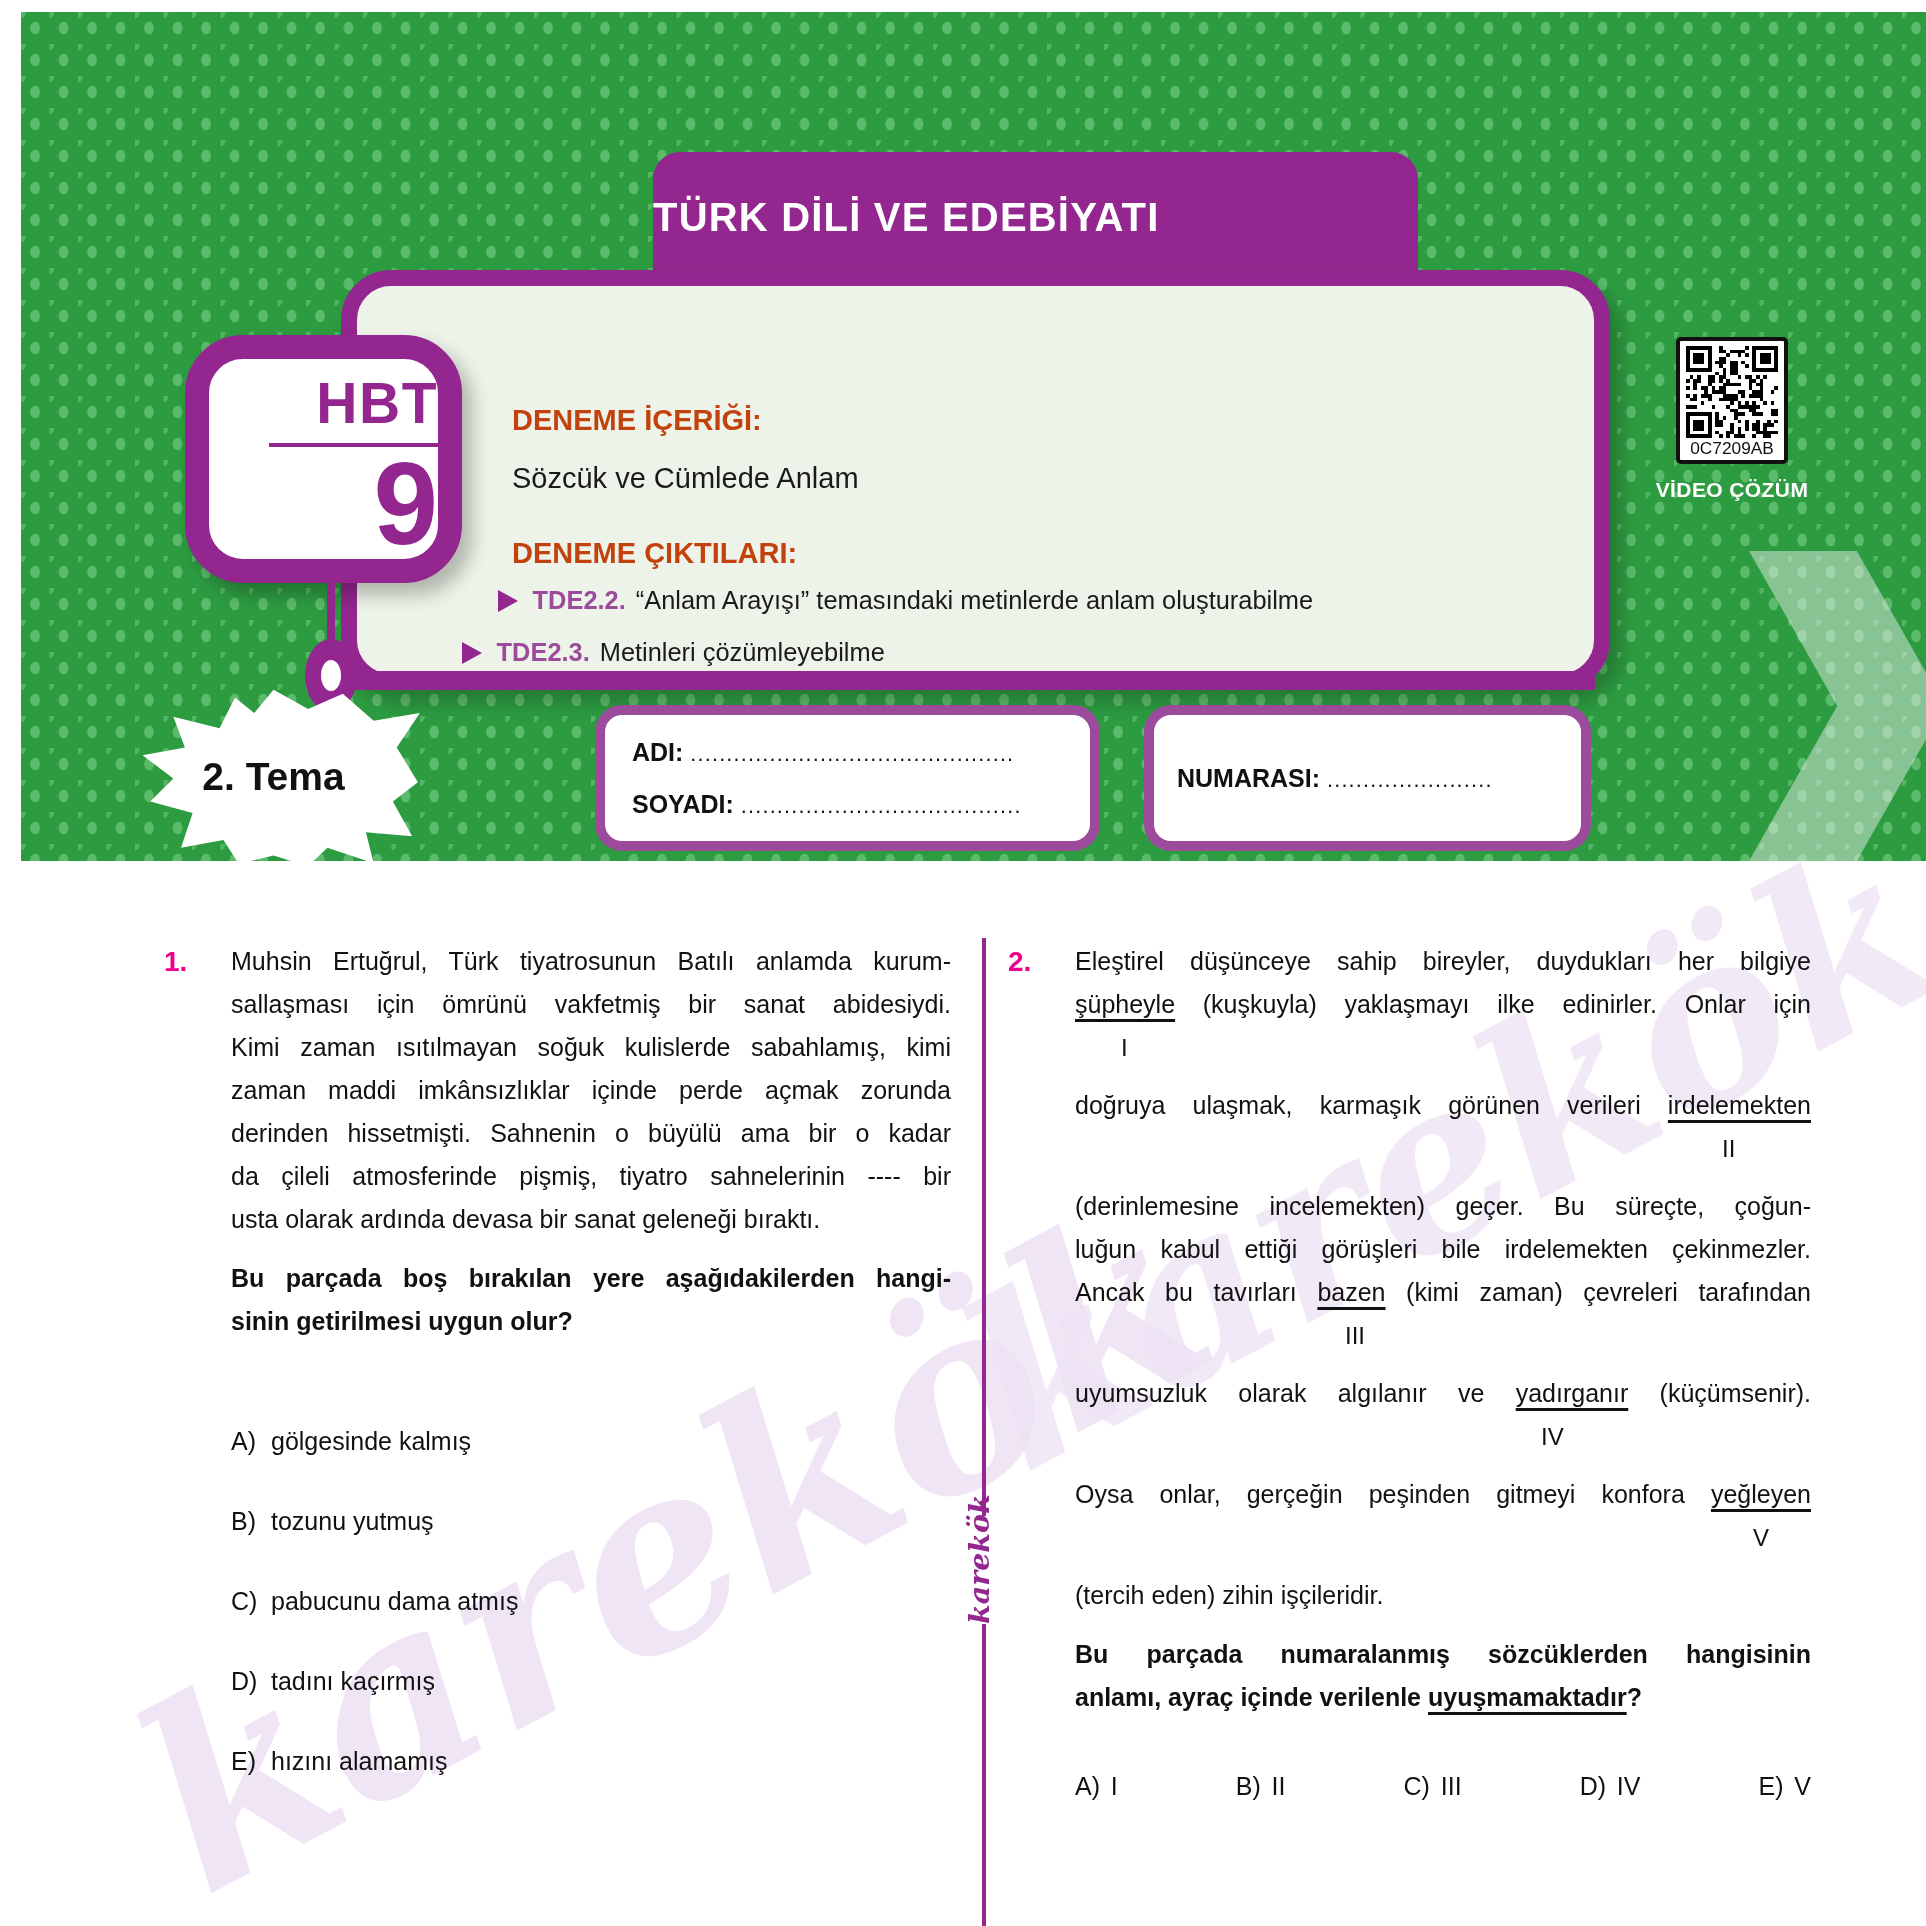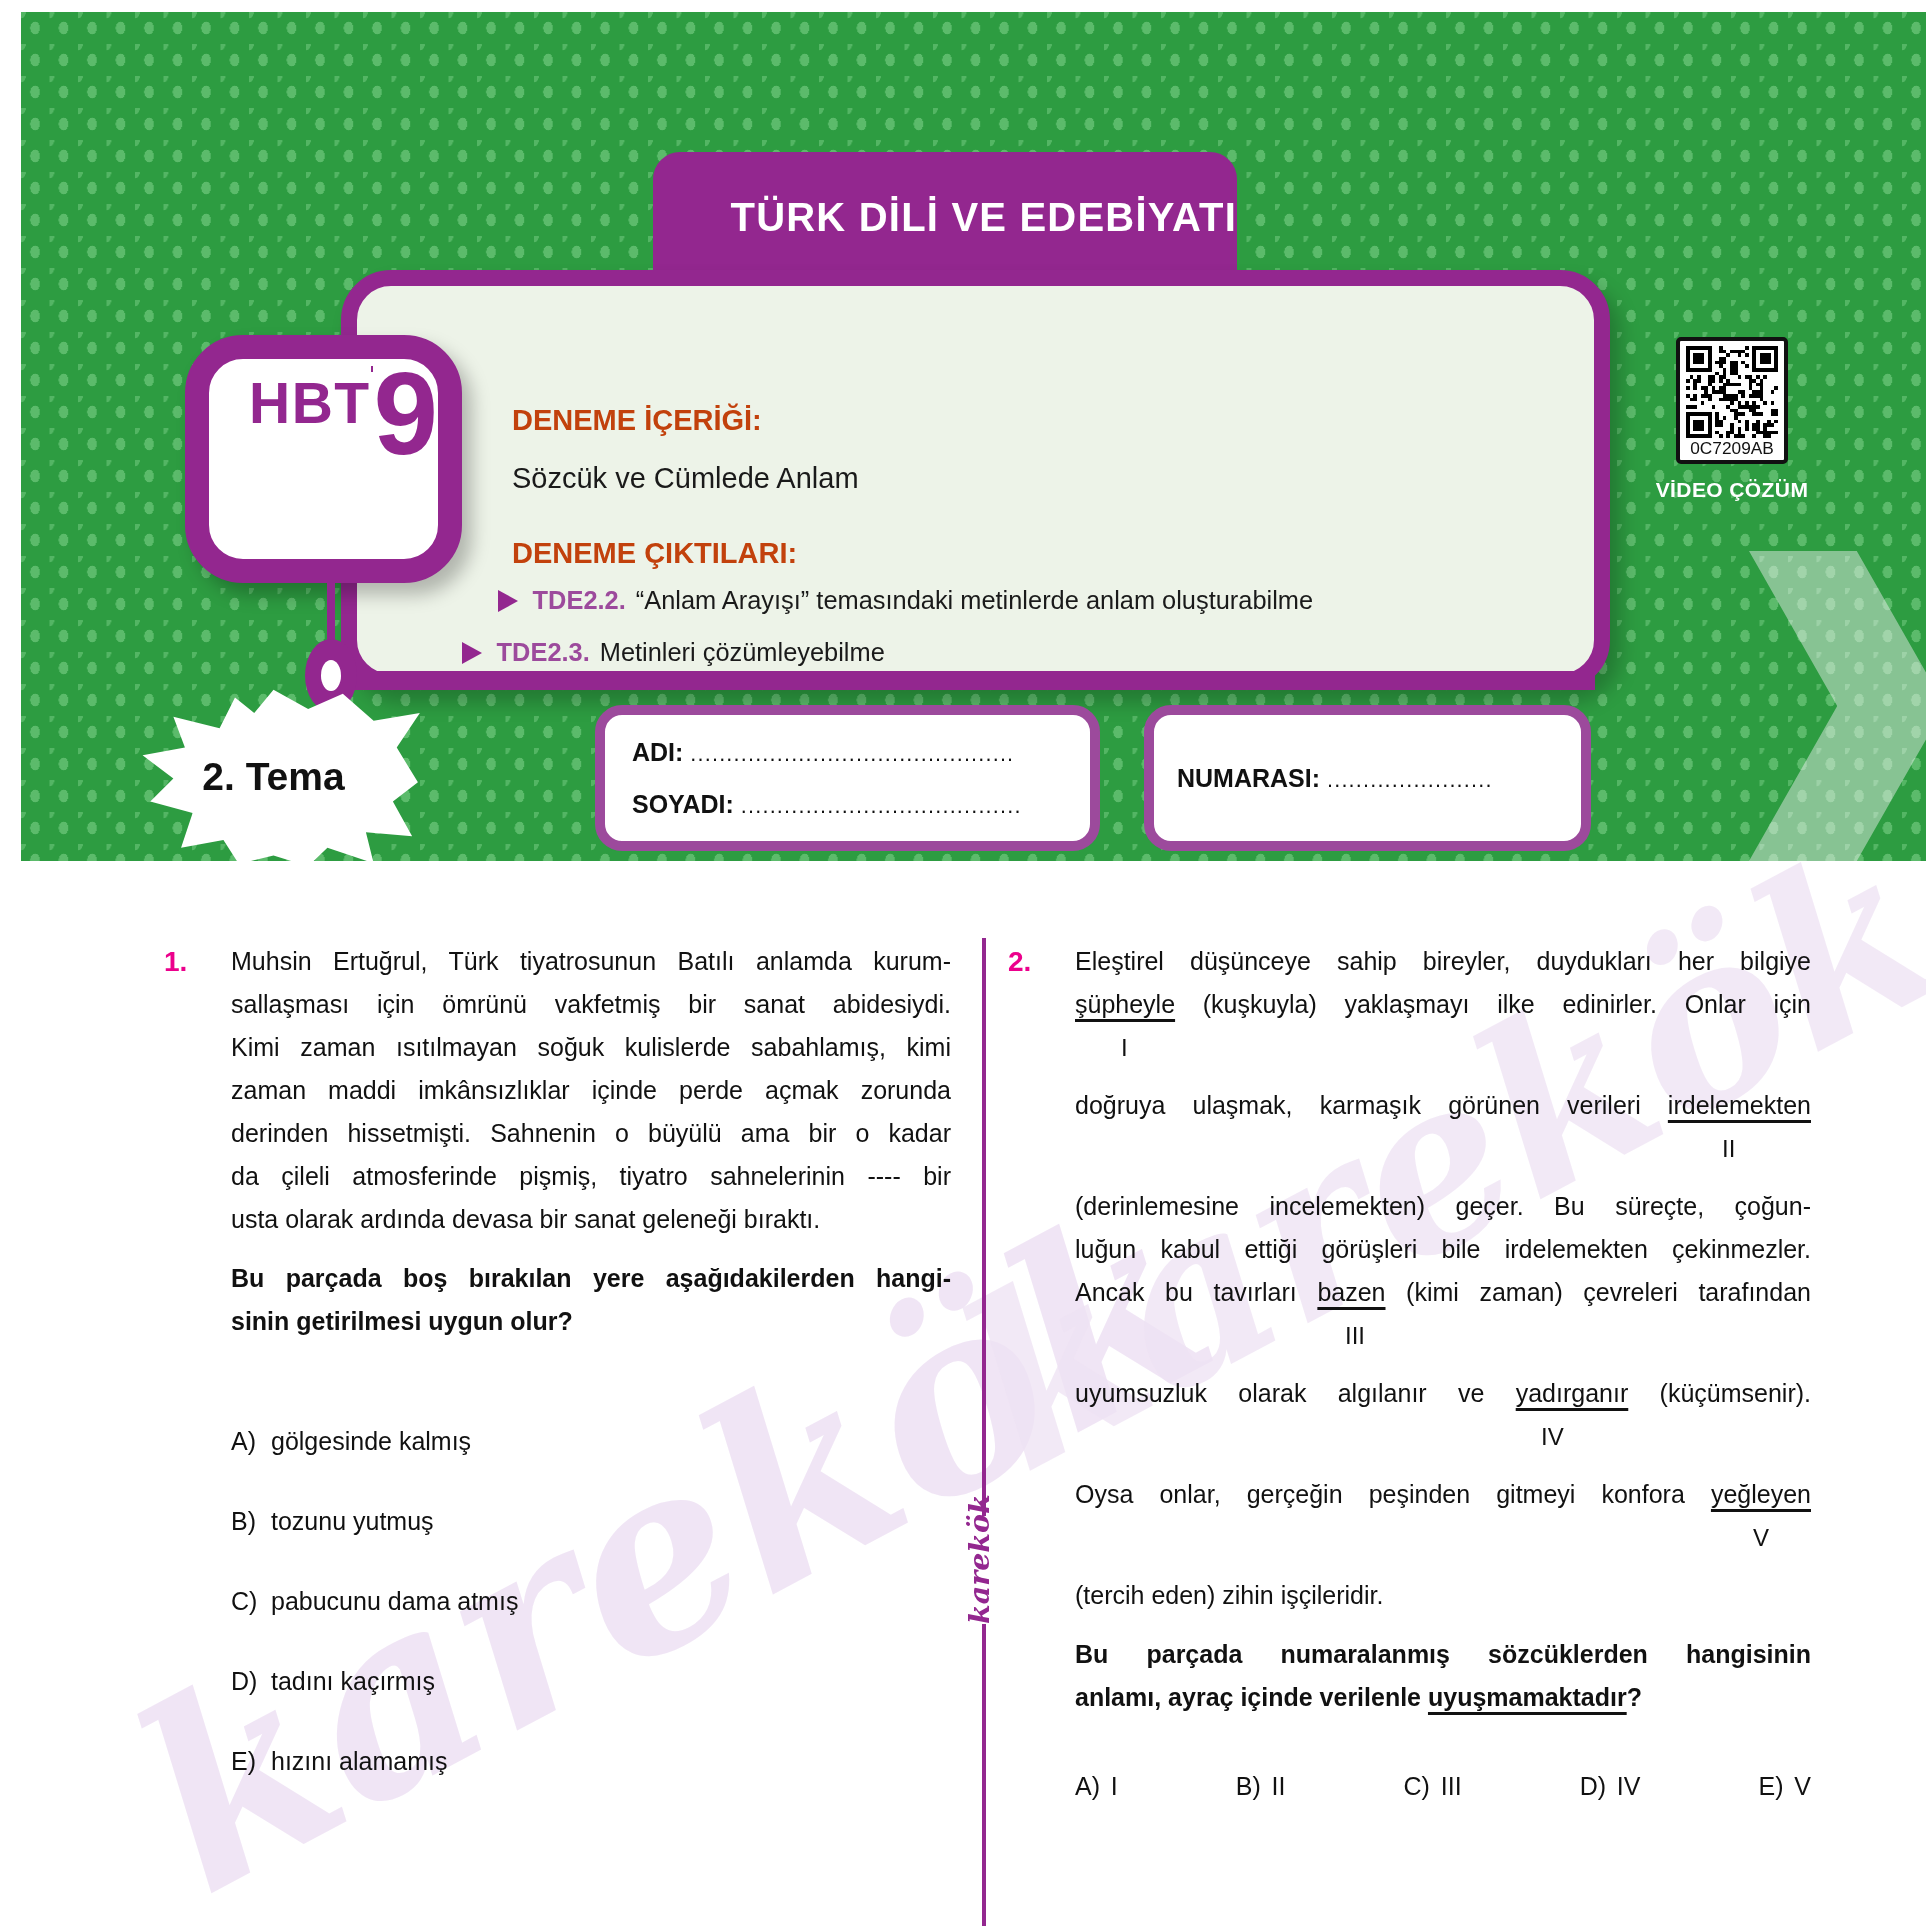--- a/index.html
+++ b/index.html
@@ -11,25 +11,24 @@
     position:absolute; left:21px; top:11.6px; width:1923px; height:849px;
     background-color:#2d9c41;
     background-image:
       radial-gradient(ellipse 8px 10.8px at 14px 16px, rgba(130,212,142,.55) 58%, transparent 61%),
       radial-gradient(ellipse 8px 10.8px at 0px 0px,  rgba(130,212,142,.45) 58%, transparent 61%);
     background-size:28.5px 32px;
     z-index:1;
   }
 
   .banner {
-    position:absolute; left:653px; top:152px; width:584px; height:131px;
+    position:absolute; left:653px; top:152px; width:765px; height:131px;
     background:#93278f; border-radius:27px 27px 0 0;
-    display:flex; align-items:center; justify-content:flex-end;
+    display:flex; align-items:center; justify-content:flex-start;
     z-index:2;
-    padding-left:32px;
   }
   .banner span { color:#ffffff; font-size:40px; font-weight:bold; letter-spacing:1.2px; }
 
   .main-card {
     position:absolute; left:341px; top:270px; width:1269px; height:420px;
     background:#edf3e8; border:16px solid #93278f; border-radius:50px;
     box-shadow:10.8px 13px 19px rgba(0,0,0,.22);
     z-index:3;
   }
 
@@ -41,21 +40,21 @@
                border-top:11.6px solid transparent; border-bottom:11.6px solid transparent;
                margin-right:14.6px; }
   .tde-code { color:#9c4a9c; font-weight:bold; margin-right:10px; }
   .tde-text { color:#1a1a1a; }
 
   
   .badge {
     position:absolute; left:185px; top:335px; width:277px; height:248px;
     background:#ffffff; border:24px solid #93278f; border-radius:58px;
     box-shadow:10px 11.6px 17.7px rgba(0,0,0,.25);
-    display:flex; align-items:flex-start; z-index:4;padding-left:40px;
+    display:flex; flex-direction:column; align-items:flex-end; z-index:4;padding-left:40px;
   }
   .badge-top { font-size:57px; font-weight:bold; color:#93278f; letter-spacing:1.5px; margin-top:10.8px; }
   .badge-line { width:169px; height:6.2px; background:#93278f; margin:7px 0 2.3px 0; }
   .badge-num { font-size:116px; line-height:0.95; font-weight:bold; color:#93278f; }
 
   .badge-stem { position:absolute; left:327px; top:582px; width:7.7px; height:65px; background:#93278f; z-index:4; }
   .donut { position:absolute; left:305px; top:639px; width:52px; height:73px;
            background:#93278f; border-radius:50%; z-index:4; }
   .donut::after { content:""; position:absolute; left:16px; top:21px; width:20px; height:31px;
                   background:#ffffff; border-radius:50%; }

